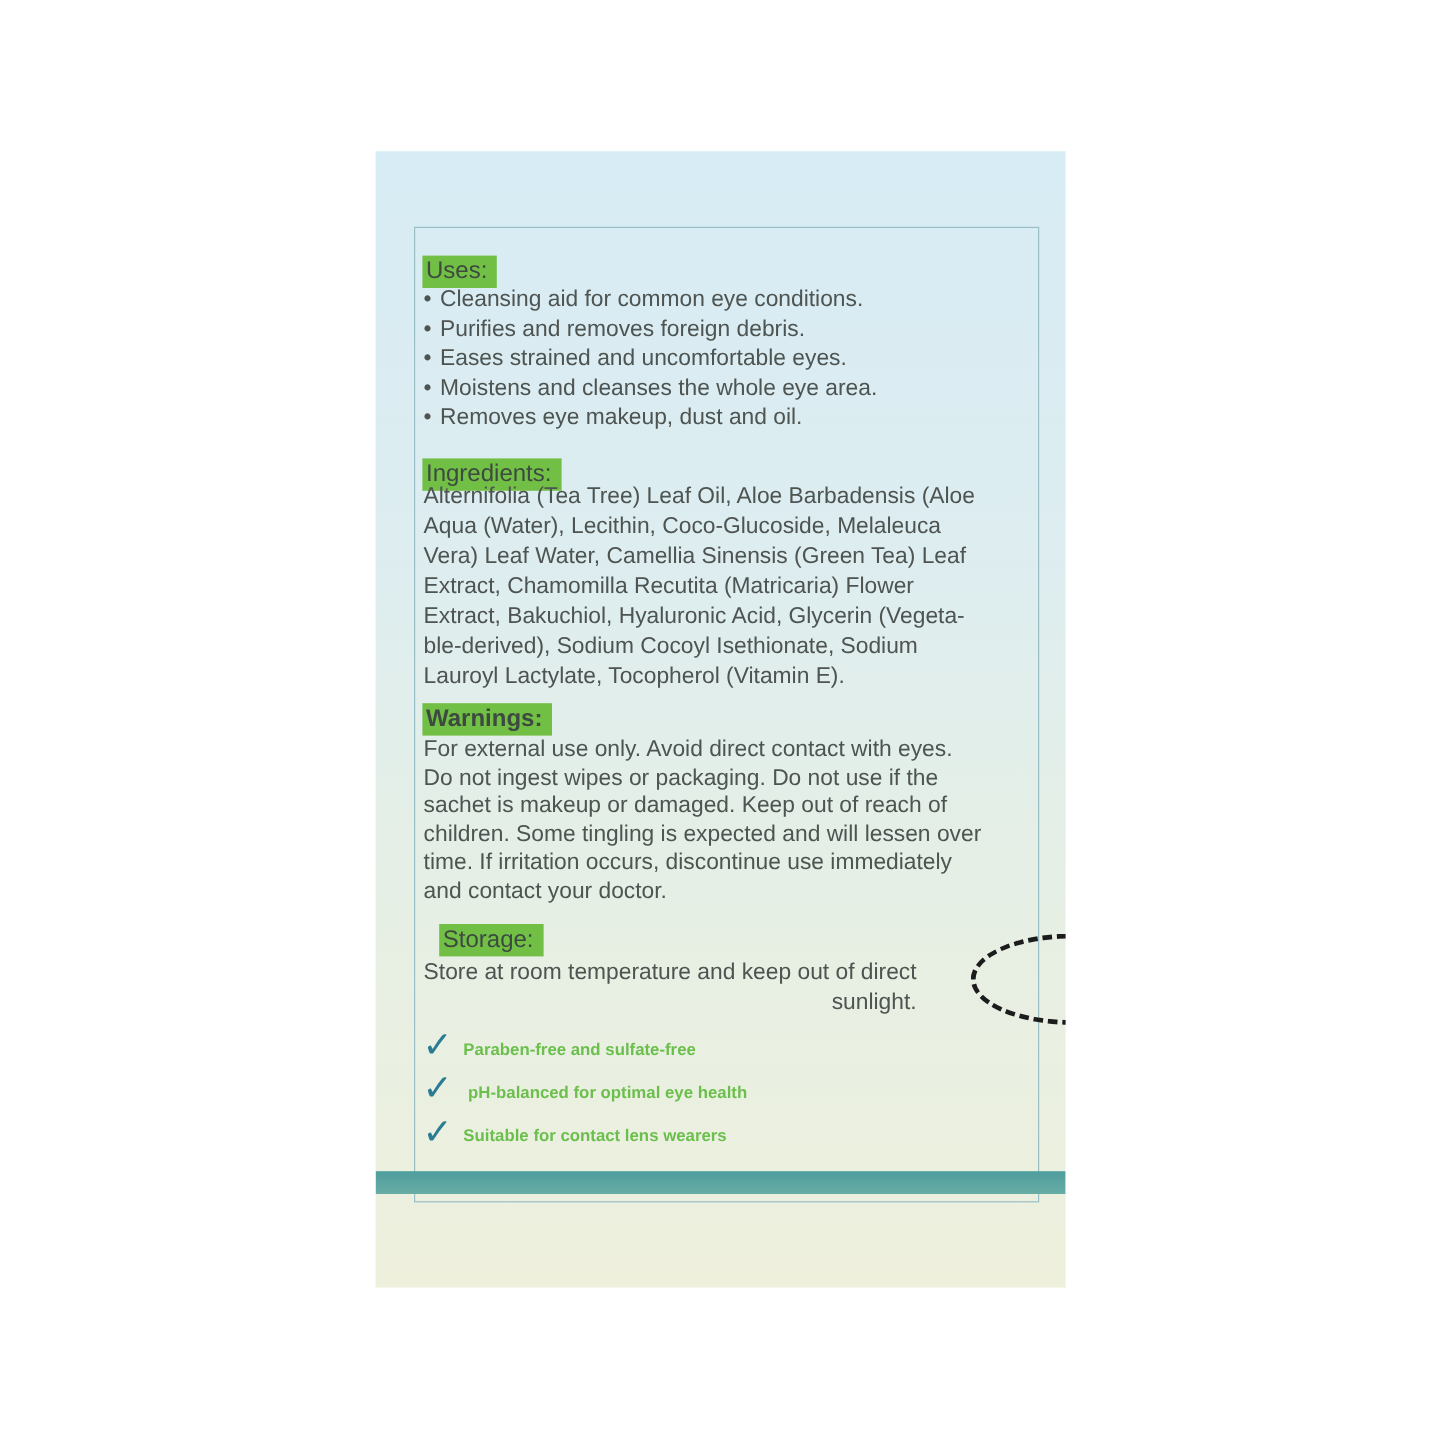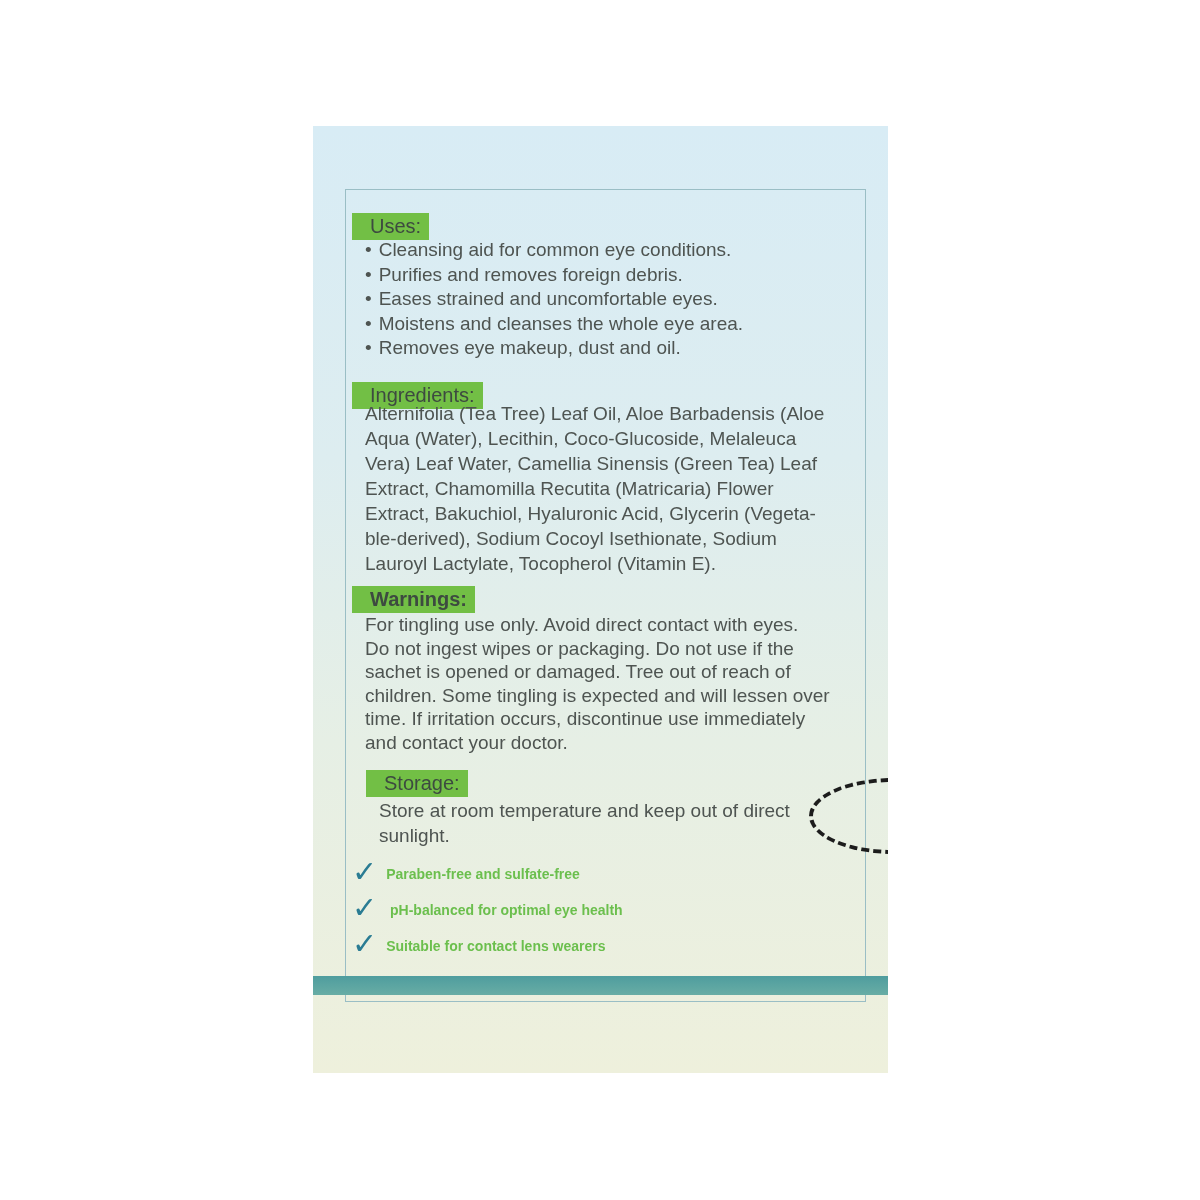--- a/index.html
+++ b/index.html
@@ -37,31 +37,30 @@
     border: 1px solid var(--border, #9abec5);
     box-sizing: border-box;
   }
   .tag {
     position: absolute;
     display: inline-block;
     background: var(--heading-bg, #72bf45);
     color: var(--heading-text, #3d4a40);
     font-size: 20px;
     line-height: 23px;
-    padding: 2px 8px 2px 18px;
+    padding: 2px 8px 2px 3px;
     white-space: pre;
   }
   .body-block {
     position: absolute;
     color: var(--body-text, #4e5451);
     font-size: 19px;
   }
   .body-block .line {
     white-space: pre;
-    margin-left: 12px;
   }
   .lh25 .line { line-height: 25px; }
   .lh24 .line { line-height: 24.5px; }
   .lh235 .line { line-height: 23.5px; }
   .bullet {
     display: inline-block;
     margin-right: 7px;
   }
   .feature-row {
     position: absolute;
@@ -129,30 +128,30 @@
       <div class="line">Aqua (Water), Lecithin, Coco-Glucoside, Melaleuca</div>
       <div class="line">Vera) Leaf Water, Camellia Sinensis (Green Tea) Leaf</div>
       <div class="line">Extract, Chamomilla Recutita (Matricaria) Flower</div>
       <div class="line">Extract, Bakuchiol, Hyaluronic Acid, Glycerin (Vegeta-</div>
       <div class="line">ble-derived), Sodium Cocoyl Isethionate, Sodium</div>
       <div class="line">Lauroyl Lactylate, Tocopherol (Vitamin E).</div>
     </div>
 
     <div class="tag" style="left:39px; top:460px;font-weight:bold;">Warnings:</div>
     <div class="body-block lh235" style="left:40px; top:487px;">
-      <div class="line">For tingling use only. Avoid direct contact with eyes.</div>
+      <div class="line">For external use only. Avoid direct contact with eyes.</div>
       <div class="line">Do not ingest wipes or packaging. Do not use if the</div>
-      <div class="line">sachet is opened or damaged. Tree out of reach of</div>
+      <div class="line">sachet is makeup or damaged. Keep out of reach of</div>
       <div class="line">children. Some tingling is expected and will lessen over</div>
       <div class="line">time. If irritation occurs, discontinue use immediately</div>
       <div class="line">and contact your doctor.</div>
     </div>
 
     <div class="tag" style="left:53px; top:644px;">Storage:</div>
-    <div class="body-block lh25" style="left:54px; top:672px;">
+    <div class="body-block lh25" style="left:40px; top:672px;text-align:right;">
       <div class="line">Store at room temperature and keep out of direct</div>
       <div class="line">sunlight.</div>
     </div>
 
     <div class="feature-row" style="left:39px; top:733px;">
       <span class="check">✓</span>
       <span class="feature-text">Paraben-free and sulfate-free</span>
     </div>
     <div class="feature-row" style="left:39px; top:769px;">
       <span class="check">✓</span>

